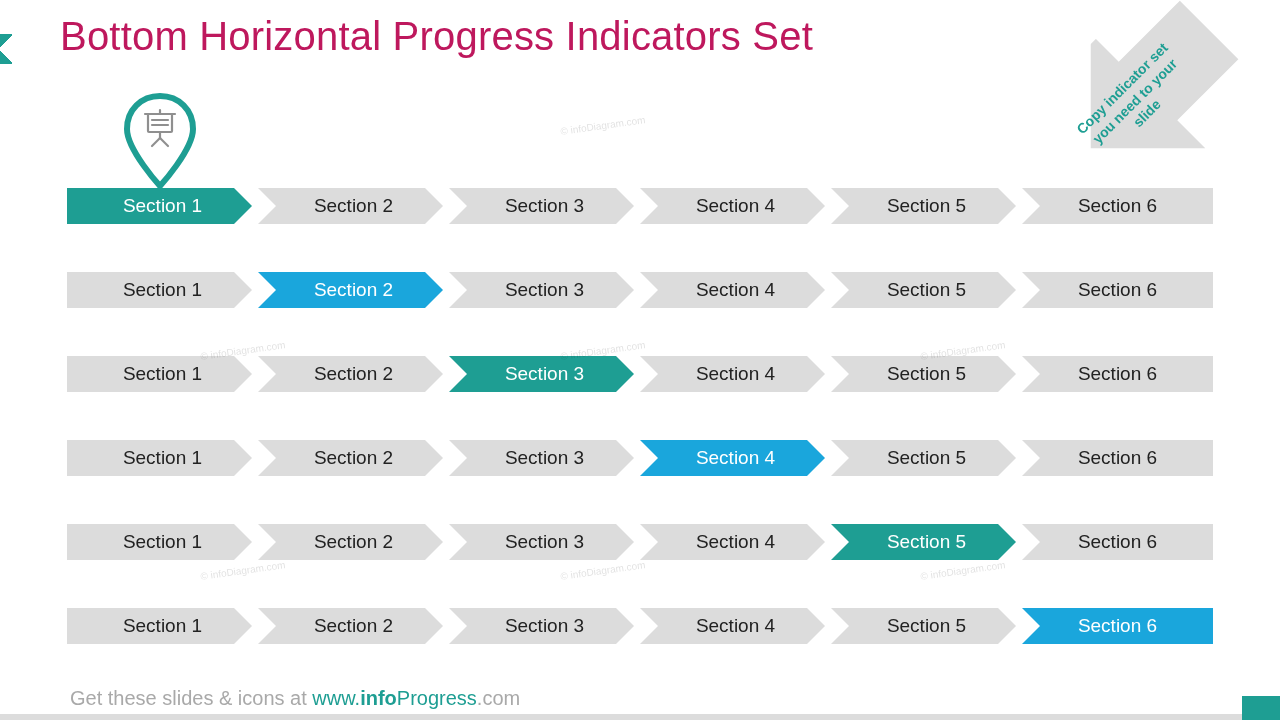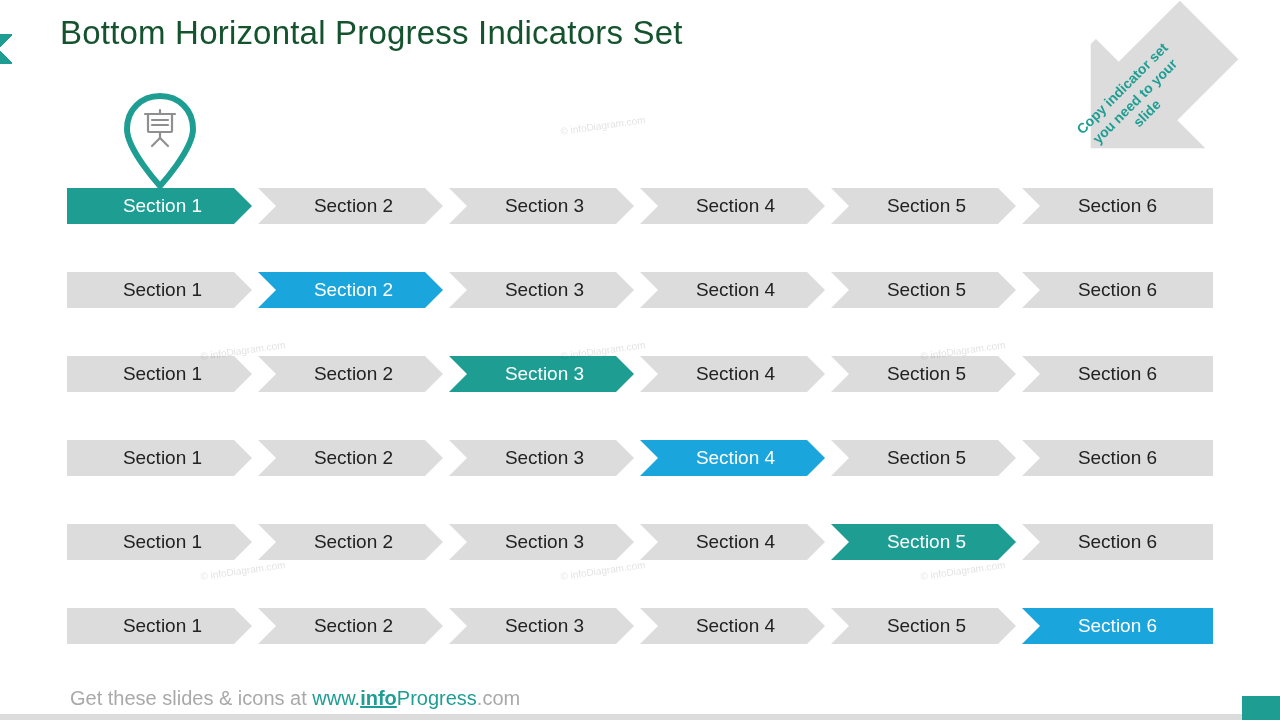--- a/index.html
+++ b/index.html
@@ -22,23 +22,23 @@
     width: 12px;
     height: 30px;
     background: linear-gradient(135deg, #1e9e93 50%, transparent 50%) top/100% 50% no-repeat,
                 linear-gradient(45deg, #1e9e93 50%, transparent 50%) bottom/100% 50% no-repeat;
   }
 
   .title {
     position: absolute;
     left: 60px;
     top: 14px;
-    font-size: 33px;
+    font-size: 40px;
     font-weight: 300;
-    color: #14532d;
+    color: #be185d;
     letter-spacing: 0.2px;
   }
 
   
   .hint-arrow {
     position: absolute;
     right: 28px;
     top: 10px;
     width: 180px;
     height: 180px;
@@ -111,21 +111,21 @@
   
   .footer {
     position: absolute;
     left: 70px;
     bottom: 10px;
     font-size: 20px;
     color: #a9a9a9;
     font-weight: 400;
   }
   .footer .accent { color: #1e9e93; font-weight: 400; }
-  .footer .brand-bold { font-weight: 700; text-decoration: underline; }
+  .footer .brand-bold { font-weight: 700; }
 
   .bottom-bar {
     position: absolute;
     left: 0;
     right: 0;
     bottom: 0;
     height: 6px;
     background: #dcdcdc;
   }
   .bottom-bar::after {

